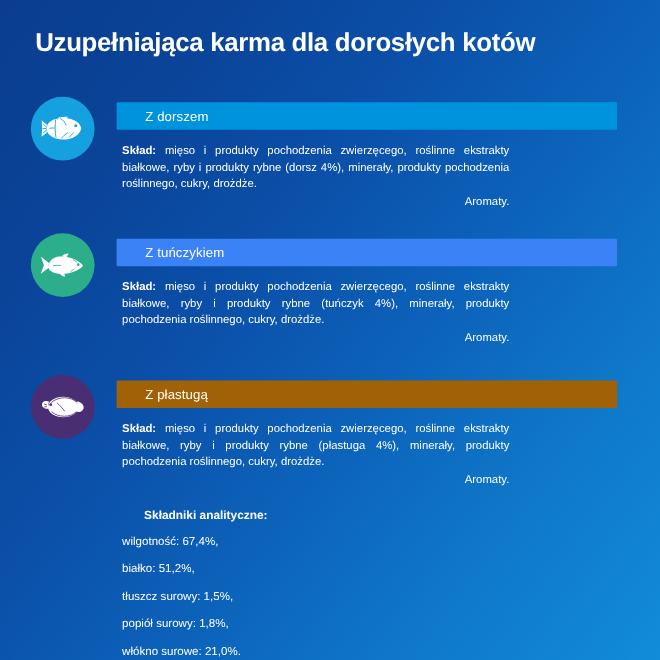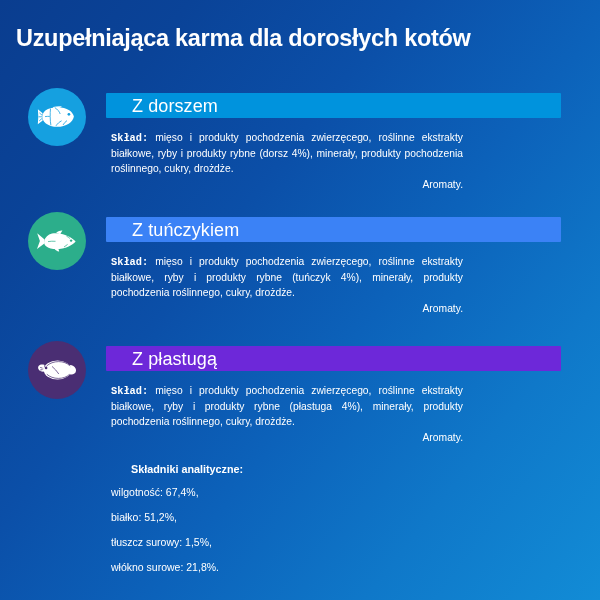--- a/index.html
+++ b/index.html
@@ -29,21 +29,21 @@
     position: relative;
     width: 600px;
     height: 600px;
     padding: 0;
   }
 
   
   .title {
     position: absolute;
     top: 26px;
-    left: 16px;
+    left: 32px;
     right: 20px;
     font-size: 23.5px;
     font-weight: bold;
     letter-spacing: -0.3px;
     line-height: 1.1;
     white-space: nowrap;
     color: #ffffff;
   }
 
   
@@ -73,40 +73,40 @@
     position: absolute;
     left: 106px;
     top: 5px;
     width: 455px;
     height: 25px;
     display: flex;
     align-items: center;
     border-radius: 1px;
   }
   .bar-label {
-    font-size: 18px;
+    font-size: 12px;
     font-weight: normal;
     color: #ffffff;
     padding-left: 26px;
     letter-spacing: 0.1px;
     line-height: 1;
   }
 
   .composition {
     position: absolute;
     left: 111px;
     top: 42px;
     width: 352px;
     font-size: 10.3px;
     line-height: 1.48;
     text-align: justify;
     color: #ffffff;
     letter-spacing: 0.01px;
   }
-  .composition b { font-weight: bold; font-family: Liberation Mono, monospace; }
+  .composition b { font-weight: bold; }
   .composition .last-line {
     text-align: right;
   }
 
   
   .analytical {
     position: absolute;
     left: 111px;
     top: 463px;
     width: 330px;
@@ -208,31 +208,32 @@
           <path d="M10.6 9.0 C13.6 6.2 18.0 4.6 22.6 4.6 C27.2 4.6 31.2 6.2 33.6 8.6"></path>
           <path d="M10.8 17.2 C13.6 19.8 17.8 21.4 22.4 21.4 C27.0 21.4 31.0 19.8 33.4 17.4"></path>
           <path d="M16.0 9.4 C18.6 11.6 21.0 14.2 22.8 17.0"></path>
           <path d="M4.2 10.4 L6.6 11.2"></path>
           <path d="M4.2 13.0 L6.6 12.6"></path>
         </g>
         <circle cx="10.1" cy="10.9" r="1.3" fill="#4A2E73"></circle>
       </svg>
     </div>
 
-    <div class="bar" id="bar-flounder" style="background: #6d28d9;">
+    <div class="bar" id="bar-flounder" style="background: #a16207;">
       <span class="bar-label">Z płastugą</span>
     </div>
 
     <div class="composition">
       <b>Skład:</b><span> mięso i produkty pochodzenia zwierzęcego, roślinne ekstrakty białkowe, ryby i produkty rybne (płastuga 4%), minerały, produkty pochodzenia roślinnego, cukry, drożdże.</span>
       <div class="last-line">Aromaty.</div>
     </div>
   </div>
 
   <div class="analytical">
     <div class="analytical-title">Składniki analityczne:</div>
     <div class="analytical-row">wilgotność: 67,4%,</div>
     <div class="analytical-row">białko: 51,2%,</div>
     <div class="analytical-row">tłuszcz surowy: 1,5%,</div>
-    <div class="analytical-row">włókno surowe: 21,8%.</div>
+    <div class="analytical-row">popiół surowy: 1,8%,</div>
+    <div class="analytical-row">włókno surowe: 21,0%.</div>
   </div>
 
 </div>
 
 </body></html>

